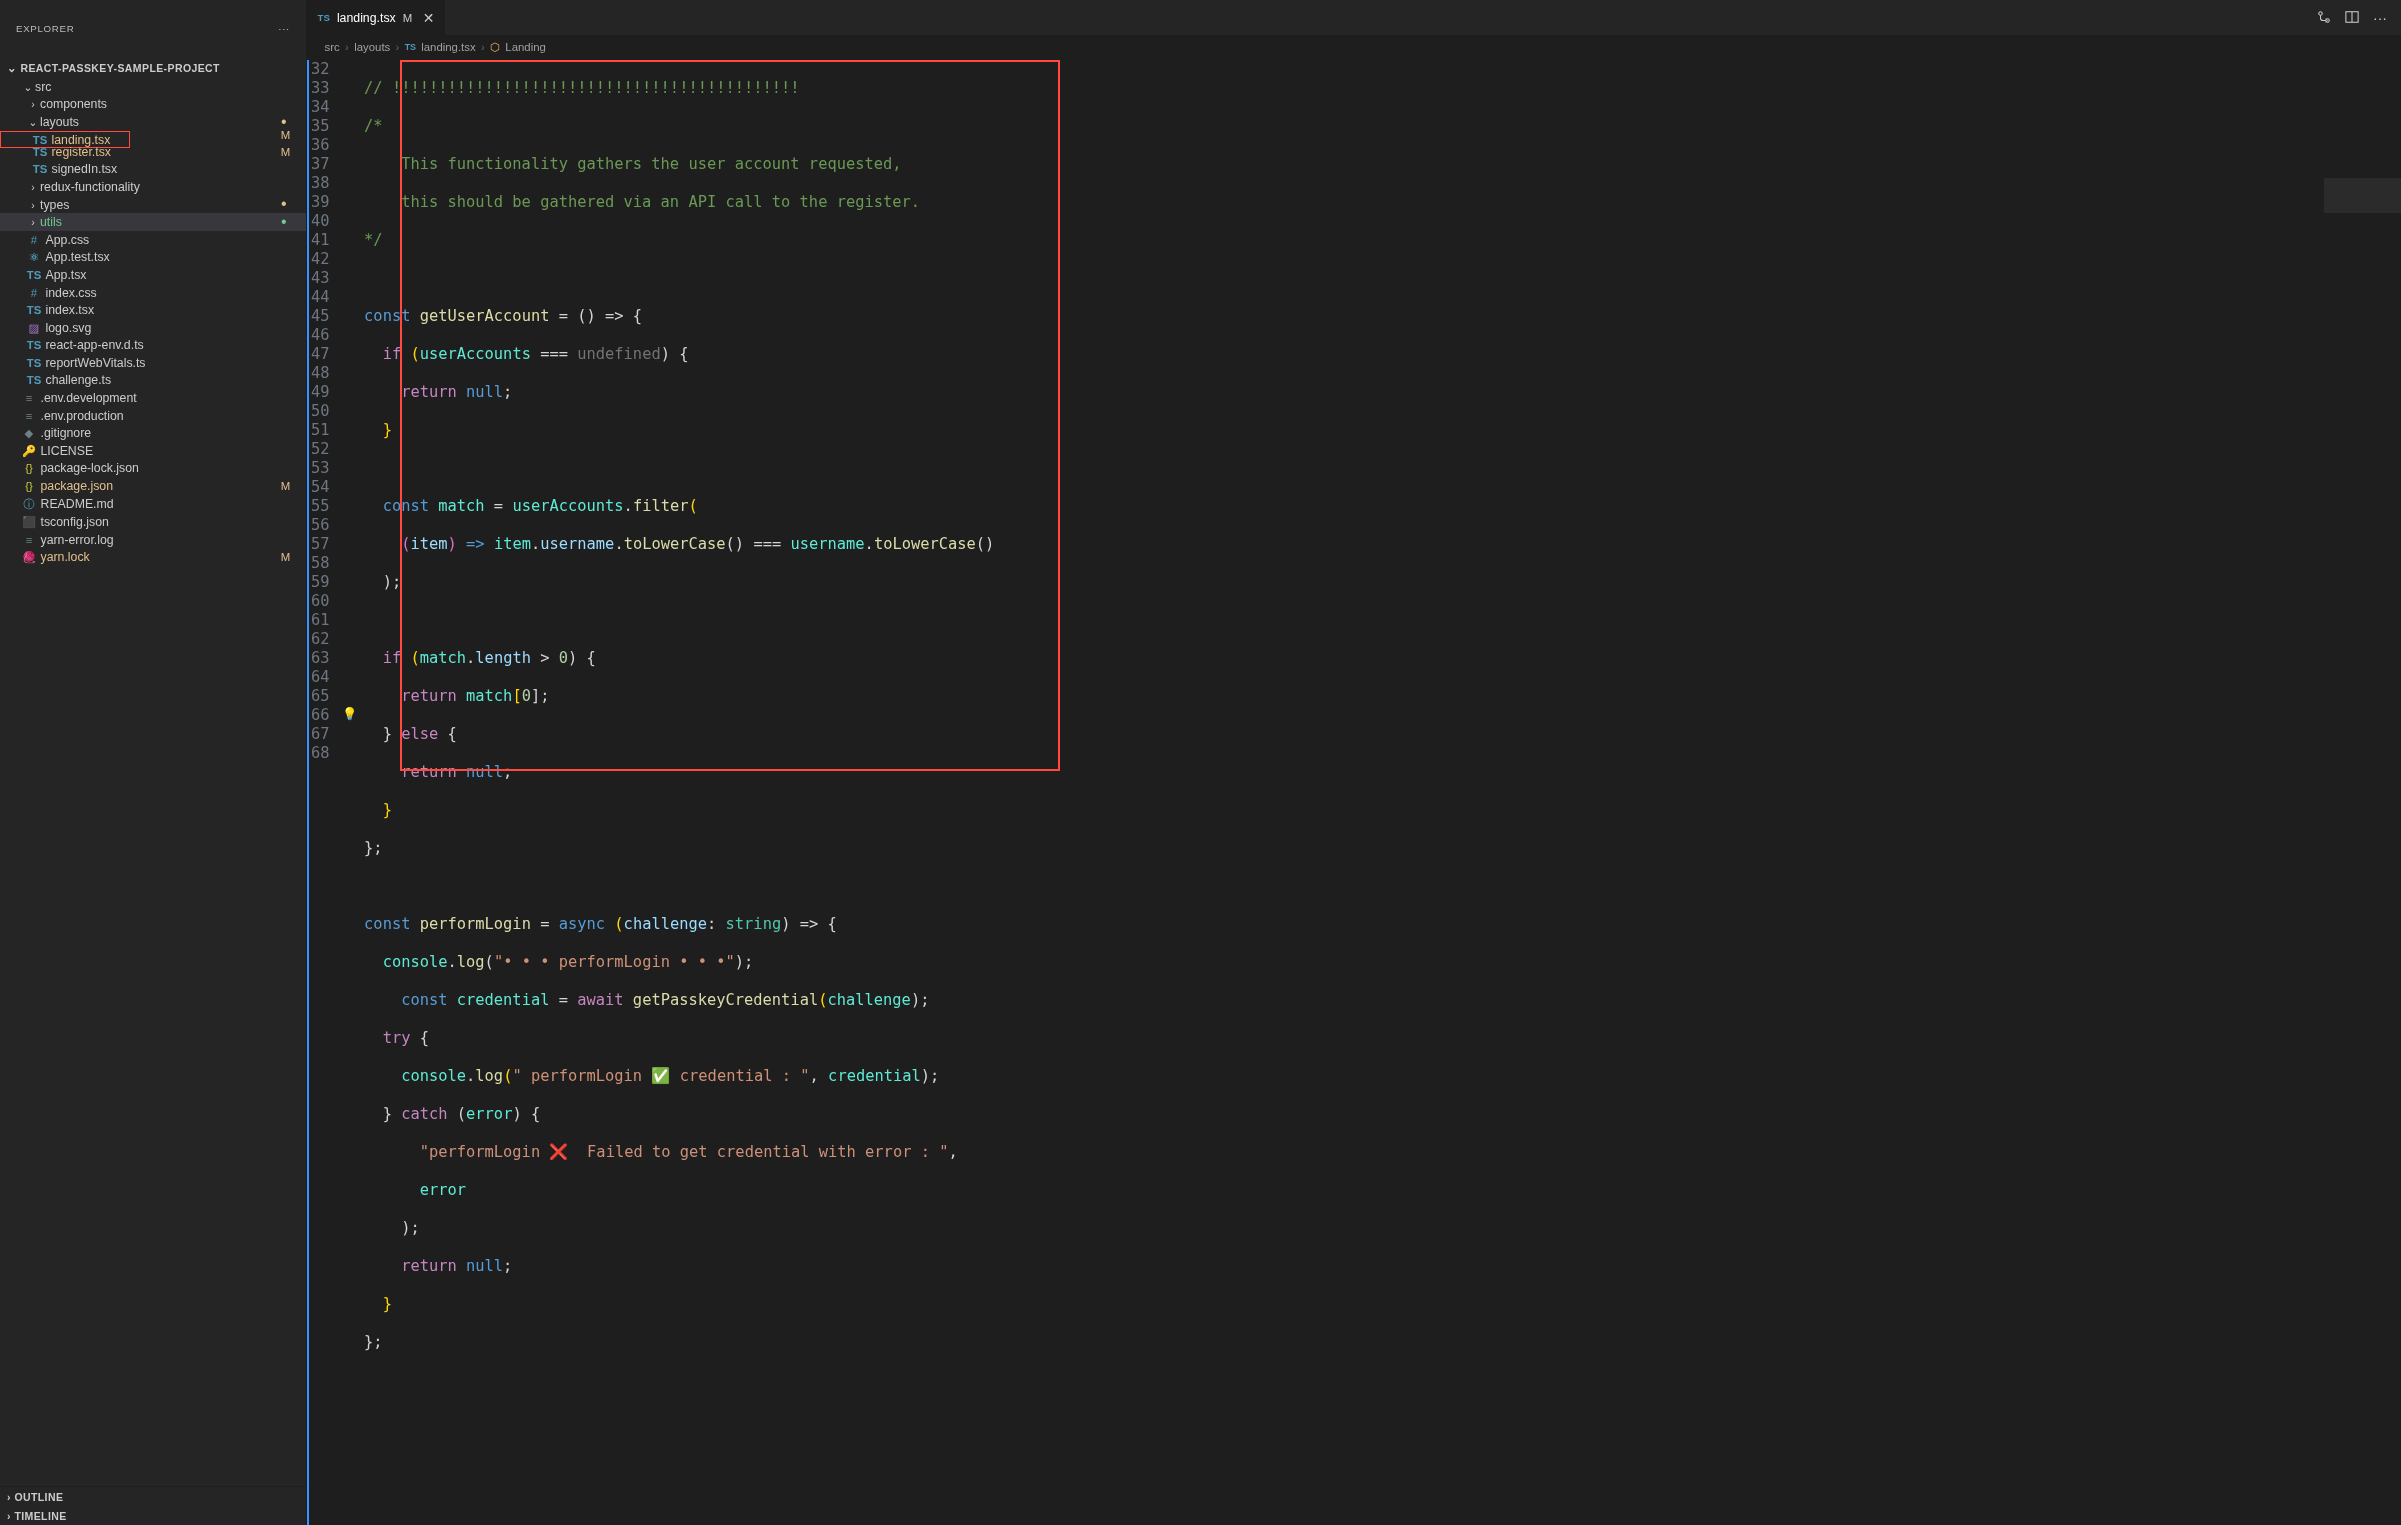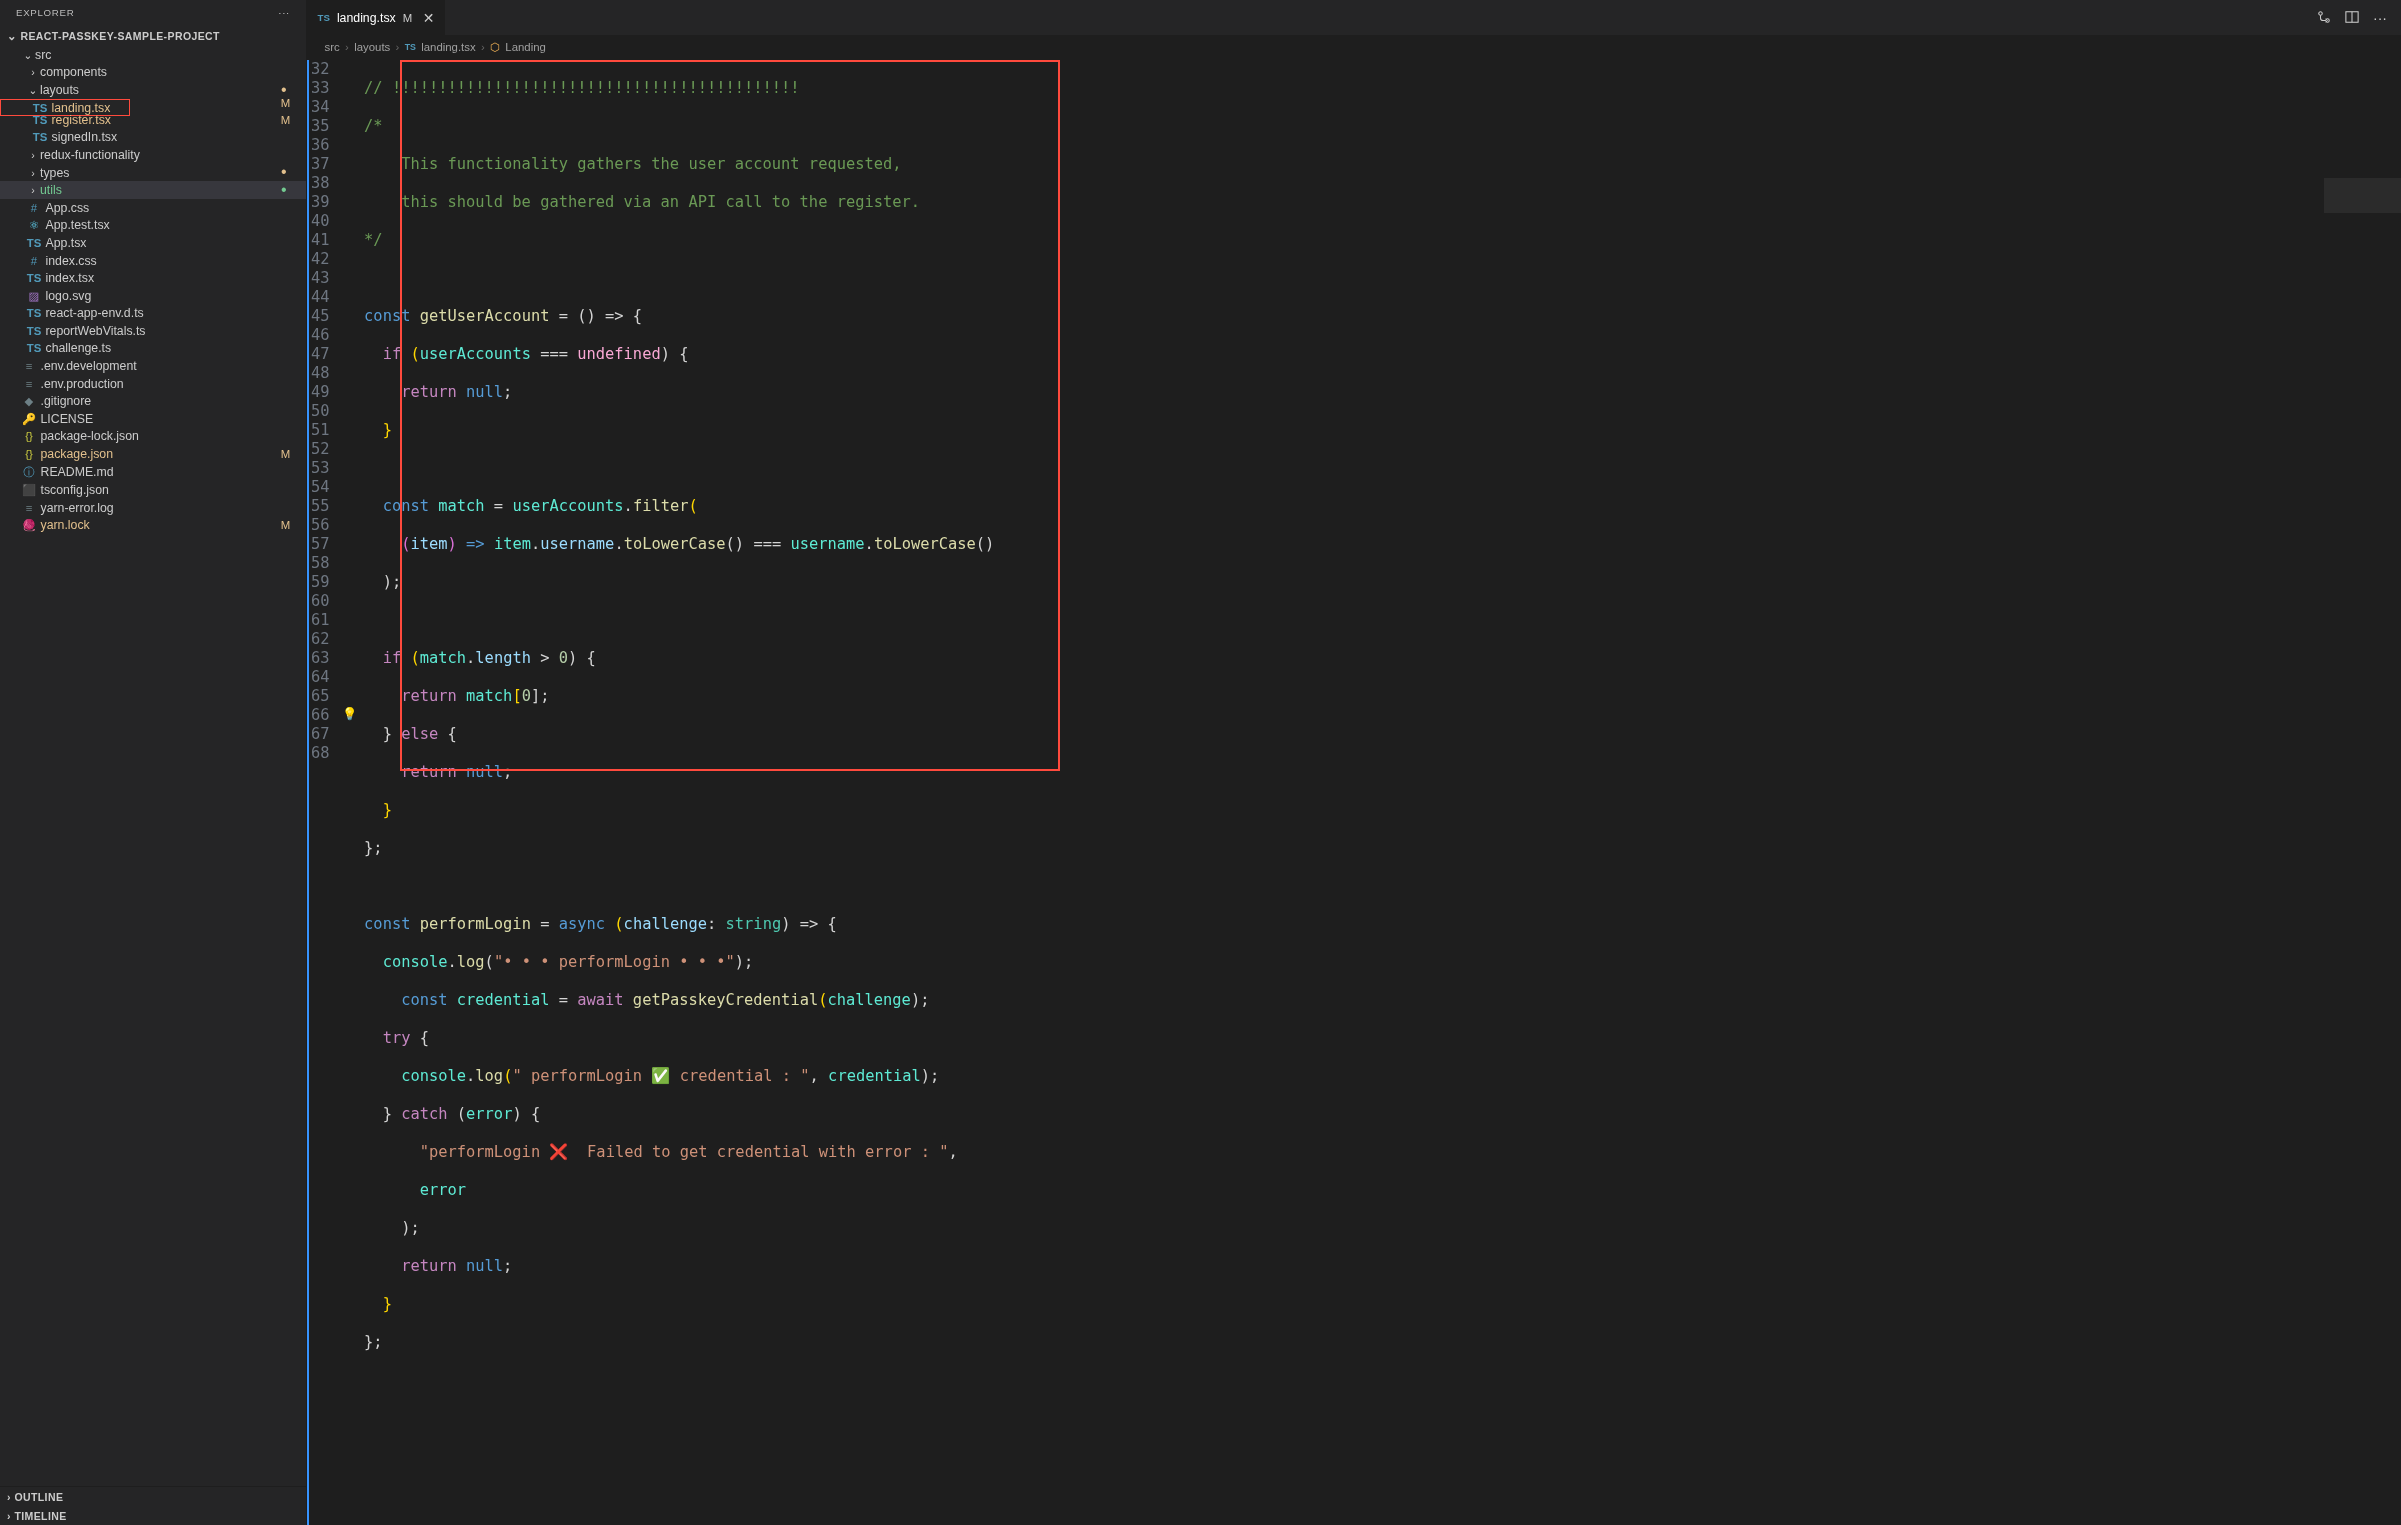--- a/index.html
+++ b/index.html
@@ -15,21 +15,21 @@
   width: 307px;
   background: #252526;
   display: flex;
   flex-direction: column;
   border-right: 0.9px solid #1e1e1e;
 }
 .sidebar-header {
   display: flex;
   align-items: flex-end;
   justify-content: space-between;
-  padding: 7px 16px;
+  padding: 23px 16px;
   font-size: 9.7px;
   letter-spacing: 0.7px;
   color: #bbbbbb;
 }
 .sidebar-header .dots { color: #cccccc; cursor: pointer; }
 .project-header {
   display: flex;
   align-items: center;
   padding: 3.5px 7px;
   font-size: 10.5px;
@@ -199,21 +199,21 @@
 .tok-const { color: #569cd6; }
 .tok-func { color: #dcdcaa; }
 .tok-var { color: #5eead4; }
 .tok-param { color: #9cdcfe; }
 .tok-type { color: #4ec9b0; }
 .tok-string { color: #ce9178; }
 .tok-num { color: #b5cea8; }
 .tok-brace { color: #ffd700; }
 .tok-brace2 { color: #da70d6; }
 .tok-prop { color: #9cdcfe; }
-.tok-undef { color: #f9a8d4; }
+.tok-undef { color: #737373; }
 .tok-null { color: #569cd6; }
 .tok-await { color: #c586c0; }
 
 .red-box {
   position: absolute;
   border: 2.6px solid #ff4a3d;
   pointer-events: none;
 }
 .red-box-code {
   top: 0px;

